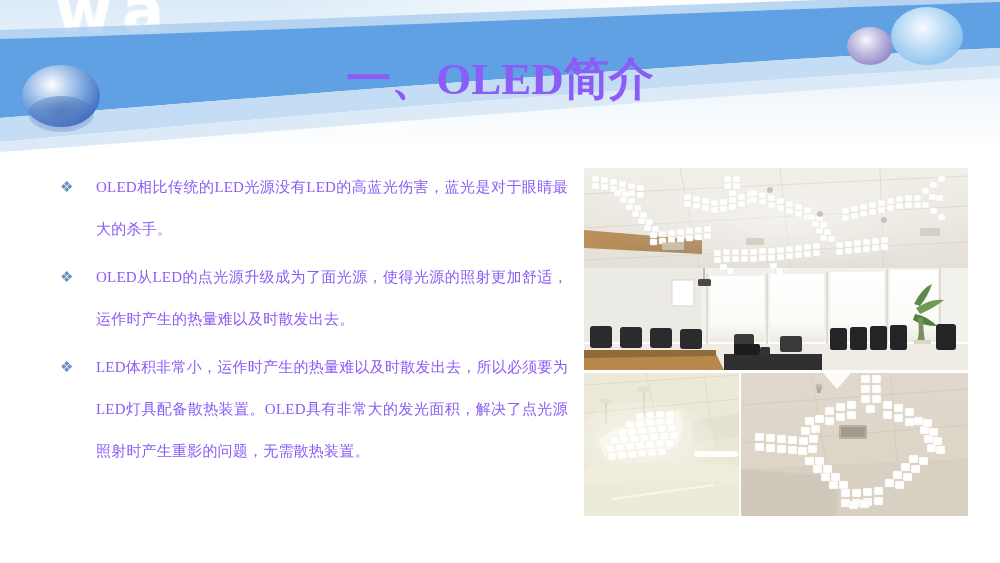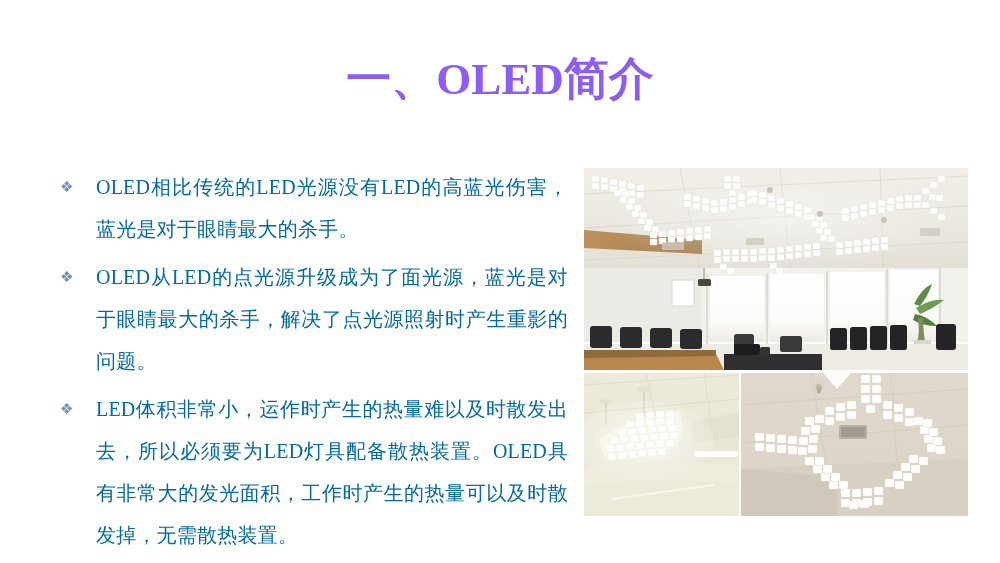--- a/index.html
+++ b/index.html
@@ -149,23 +149,23 @@
     font-size: 15px;
     line-height: 42px;
     color: #6E8FC4;
     text-align: left;
     padding-left: 4px;
     box-sizing: border-box;
   }
   .bullet-text {
     flex: 1 1 auto;
     font-family: "Liberation Serif", "DejaVu Serif", serif;
-    font-size: 20px;
+    font-size: 15px;
     line-height: 42px;
-    color: #0369a1;
+    color: #8b5cf6;
     text-align: justify;
     text-justify: inter-ideograph;
     letter-spacing: 0.2px;
   }
 
   
   .photos {
     position: absolute;
     left: 584px; top: 168px;
     width: 384px; height: 348px;
@@ -186,38 +186,61 @@
     left: 157px; top: 205px;
     width: 227px; height: 143px;
   }
   .photo svg { display: block; }
 </style>
 </head>
 <body>
 
 <div class="slide">
 
+  <div class="banner">
+    <div class="banner-sky"></div>
+    <div class="streak"></div>
+    <div class="cityscape"></div>
+    <div class="cityscape2"></div>
+    <div class="watermark">wa</div>
+
+    <svg class="wave-svg" viewBox="0 0 1000 152" preserveAspectRatio="none">
+
+      <path d="M0,30 C250,22 560,8 1000,-6 L1000,40 C560,52 250,56 0,62 Z" fill="#A8CCEE" opacity="0.78"></path>
+
+      <path d="M0,39 C250,32 560,17 1000,2 L1000,48 C700,62 330,92 0,118 Z" fill="#5FA1E3"></path>
+
+      <path d="M0,118 C330,92 700,62 1000,48 L1000,66 C700,82 330,112 0,142 Z" fill="#C5DCF5"></path>
+
+      <path d="M0,142 C330,112 700,82 1000,66 L1000,78 C700,96 330,128 0,152 Z" fill="#DCEAF8"></path>
+    </svg>
+
+    <div class="sphere sphere-left"></div>
+    <div class="sphere-left-shadow"></div>
+    <div class="sphere sphere-mid"></div>
+    <div class="sphere sphere-right"></div>
+  </div>
 
   <div class="title">一、OLED简介</div>
 
   <div class="body-col">
 
     <div class="bullet-row">
       <span class="bullet-mark">❖</span>
       <span class="bullet-text">OLED相比传统的LED光源没有LED的高蓝光伤害，蓝光是对于眼睛最大的杀手。</span>
     </div>
 
     <div class="bullet-row">
       <span class="bullet-mark">❖</span>
-      <span class="bullet-text">OLED从LED的点光源升级成为了面光源，蓝光是对于眼睛最大的杀手，解决了点光源照射时产生重影的问题。</span>
+      <span class="bullet-text">OLED从LED的点光源升级成为了面光源，使得光源的照射更加舒适，运作时产生的热量难以及时散发出去。</span>
     </div>
 
     <div class="bullet-row">
       <span class="bullet-mark">❖</span>
-      <span class="bullet-text">LED体积非常小，运作时产生的热量难以及时散发出去，所以必须要为LED灯具配备散热装置。OLED具有非常大的发光面积，工作时产生的热量可以及时散发掉，无需散热装置。</span>
+      <span class="bullet-text">LED体积非常小，运作时产生的热量难以及时散发出去，所以必须要为LED灯具配备散热装置。OLED具有非常大的发光面积，解决了点光源照射时产生重影的问题，无需散热装置。</span>
     </div>
 
   </div>
 
   <div class="photos">
 
     <div class="photo photo-top">
       <svg width="384" height="202" viewBox="0 0 384 202">
         <defs>
           <linearGradient id="ceilG" x1="0" y1="0" x2="0" y2="1">

